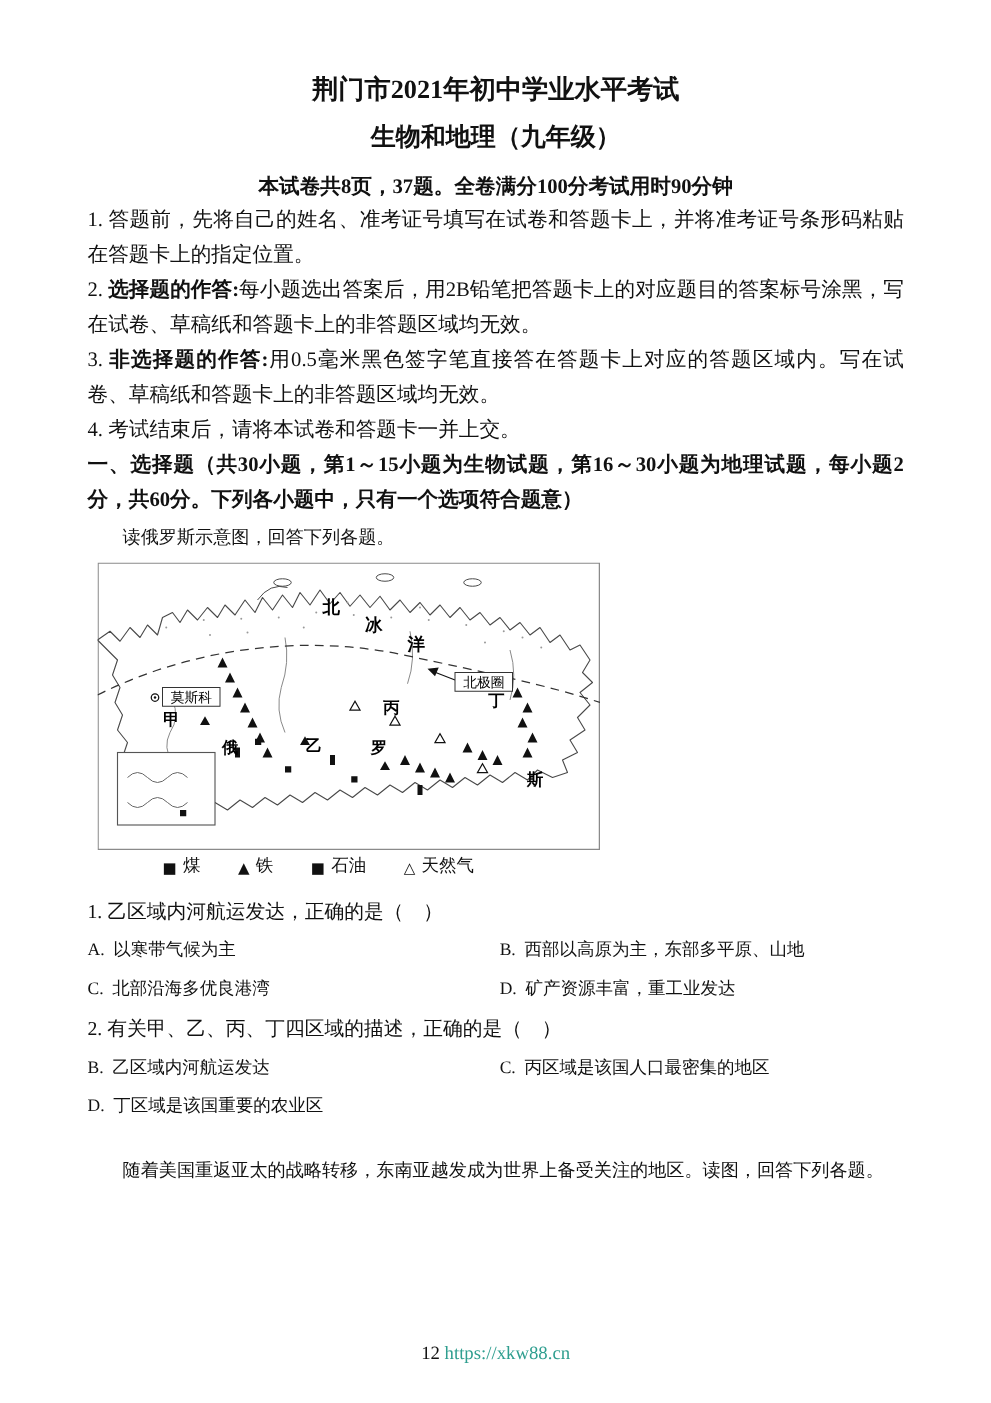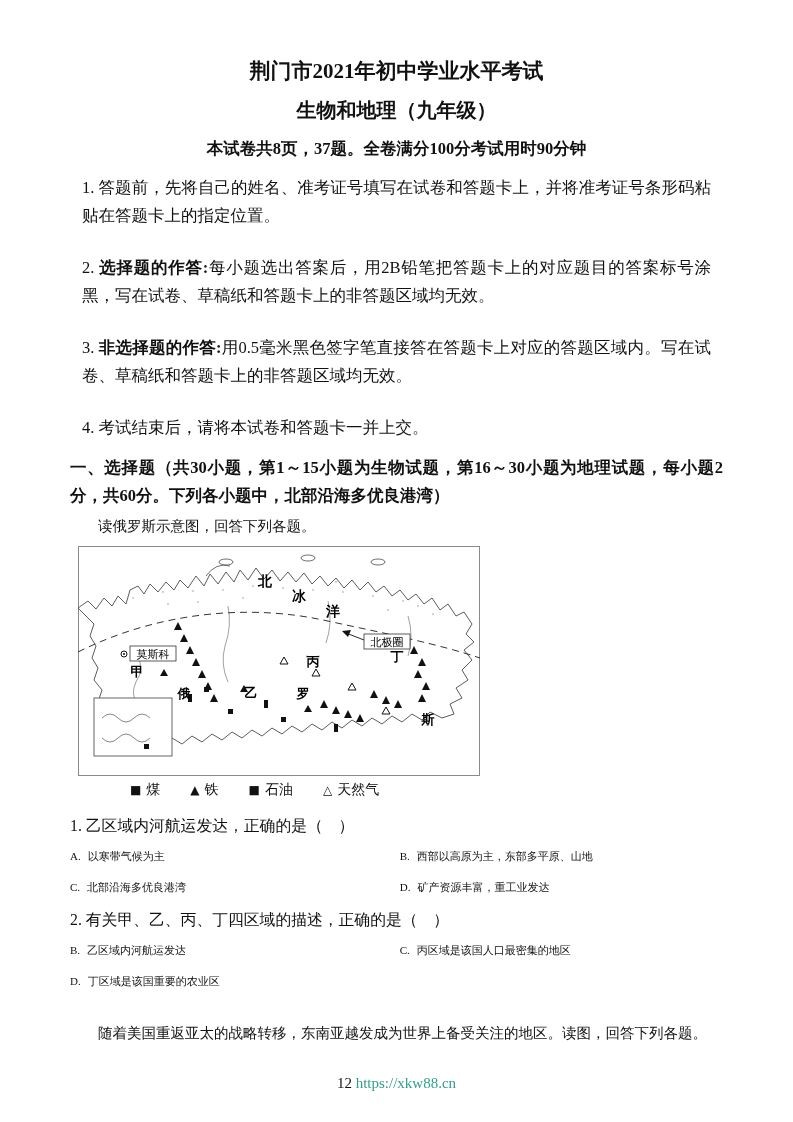--- a/index.html
+++ b/index.html
@@ -15,34 +15,34 @@
     font-size: 16.5px;
     display: flex;
     flex-direction: column;
   }
   .t-center { text-align: center; }
   .title-main { font-size: 21px; font-weight: bold; margin: 0; line-height: 30px; }
   .title-sub  { font-size: 20px; font-weight: bold; margin: 10px 0 0 0; line-height: 28px; }
   .paper-info { font-size: 16.5px; font-weight: bold; margin: 12px 0 0 0; line-height: 26px; }
   .wish       { font-size: 16.5px; font-weight: bold; margin: 6px 0 0 0; line-height: 26px; }
   .notice-heading { font-weight: bold; margin: 6px 0 0 0; line-height: 28px; }
-  .notice-item { margin: 12px; line-height: 28px; text-align: justify; }
+  .notice-item { margin: 0; line-height: 28px; text-align: justify; }
   .notice-item .bold-lead { font-weight: bold; }
   .section-heading { font-weight: bold; margin: 0; line-height: 28px; text-align: justify; }
   .indent-para { margin: 4px 0 0 0; padding-left: 28px; font-size: 14.5px; line-height: 24px; }
   .map-figure { margin: 8px 0 0 8px; width: 402px; }
   .map-svg { display: block; }
   .map-legend { display: flex; gap: 30px; margin: 5px 0 0 52px; font-size: 14px; line-height: 18px; }
   .legend-item { display: inline-flex; align-items: center; gap: 5px; }
   .legend-symbol { font-family: "DejaVu Sans", sans-serif; font-size: 12px; }
   .question-stem { margin: 0; line-height: 30px; font-size: 15.8px; }
   .q1-stem { margin-top: 12px; }
   .q2-stem { margin-top: 2px; }
   .opt-grid { display: grid; grid-template-columns: 50.5% 49.5%; }
-  .opt { line-height: 31px; font-size: 11px; white-space: nowrap; overflow: hidden; }
+  .opt { line-height: 31px; font-size: 14px; white-space: nowrap; overflow: hidden; }
   .opt .opt-label { margin-right: 7px; }
   .closing-para { margin-top: 24px; }
   .footer { margin-top: auto; padding-top: 20px; text-align: center; font-size: 15px; line-height: 22px; }
   .footer .page-num { color: #111; }
   .footer a { text-decoration: none; cursor: pointer; font-family: Liberation Serif, serif; }
   svg text { font-family: "Liberation Serif", "DejaVu Serif", serif; }
 </style>
 </head>
 <body>
 
@@ -51,21 +51,21 @@
   <h1 class="title-main t-center">荆门市2021年初中学业水平考试</h1>
   <h2 class="title-sub t-center">生物和地理（九年级）</h2>
   <p class="paper-info t-center">本试卷共8页，37题。全卷满分100分考试用时90分钟</p>
 
 
   <p class="notice-item"><span>1.</span>&nbsp;<span class="bold-lead"></span><span>答题前，先将自己的姓名、准考证号填写在试卷和答题卡上，并将准考证号条形码粘贴在答题卡上的指定位置。</span></p>
   <p class="notice-item"><span>2.</span>&nbsp;<span class="bold-lead">选择题的作答:</span><span>每小题选出答案后，用2B铅笔把答题卡上的对应题目的答案标号涂黑，写在试卷、草稿纸和答题卡上的非答题区域均无效。</span></p>
   <p class="notice-item"><span>3.</span>&nbsp;<span class="bold-lead">非选择题的作答:</span><span>用0.5毫米黑色签字笔直接答在答题卡上对应的答题区域内。写在试卷、草稿纸和答题卡上的非答题区域均无效。</span></p>
   <p class="notice-item"><span>4.</span>&nbsp;<span class="bold-lead"></span><span>考试结束后，请将本试卷和答题卡一并上交。</span></p>
 
-  <p class="section-heading">一、选择题（共30小题，第1～15小题为生物试题，第16～30小题为地理试题，每小题2分，共60分。下列各小题中，北部沿海多优良港湾）</p>
+  <p class="section-heading">一、选择题（共30小题，第1～15小题为生物试题，第16～30小题为地理试题，每小题2分，共60分。下列各小题中，只有一个选项符合题意）</p>
 
   <p class="indent-para">读俄罗斯示意图，回答下列各题。</p>
 
   <figure class="map-figure" style="margin-block:8px 0; margin-inline:8px 0;">
     <svg class="map-svg" width="402" height="230" viewBox="0 0 402 230">
 
       <rect x="0.5" y="0.5" width="401" height="229" fill="none" stroke="#8a8a8a" stroke-width="1"></rect>
 
       <path fill="none" stroke="#4a4a4a" stroke-width="0.9" stroke-linejoin="round" d="M0,62 L10,55 L18,63 L26,52 L34,60 L40,50 L48,58 L52,44 L60,40 L66,48 L72,38 L80,46 L88,36 L96,44 L102,34 L110,42 L118,30 L126,40 L132,28 L140,38 L148,26 L156,36 L162,24 L170,34 L178,22 L186,33 L194,24 L202,35 L210,26 L218,36 L226,27 L234,38 L242,30 L250,40 L258,32 L266,42 L274,34 L282,44 L290,36 L298,46 L306,40 L314,50 L322,44 L330,54 L338,48 L346,58 L354,52 L362,64 L370,58 L378,70 L386,66 L394,78 L388,88 L396,96 L386,104 L394,114 L384,124 L390,134 L378,142 L384,152 L372,158 L376,168 L364,172 L352,166 L344,174 L334,168 L324,176 L314,170 L304,178 L294,172 L284,180 L274,174 L264,182 L254,176 L244,184 L234,178 L224,186 L214,180 L204,188 L194,182 L184,190 L174,184 L164,192 L154,186 L144,194 L134,188 L124,196 L114,190 L104,198 L94,192 L84,200 L74,194 L64,198 L54,190 L46,196 L38,186 L30,190 L24,178 L28,166 L20,156 L24,144 L16,134 L20,122 L14,112 L18,100 L12,90 L16,78 L8,70 Z"></path>
 

